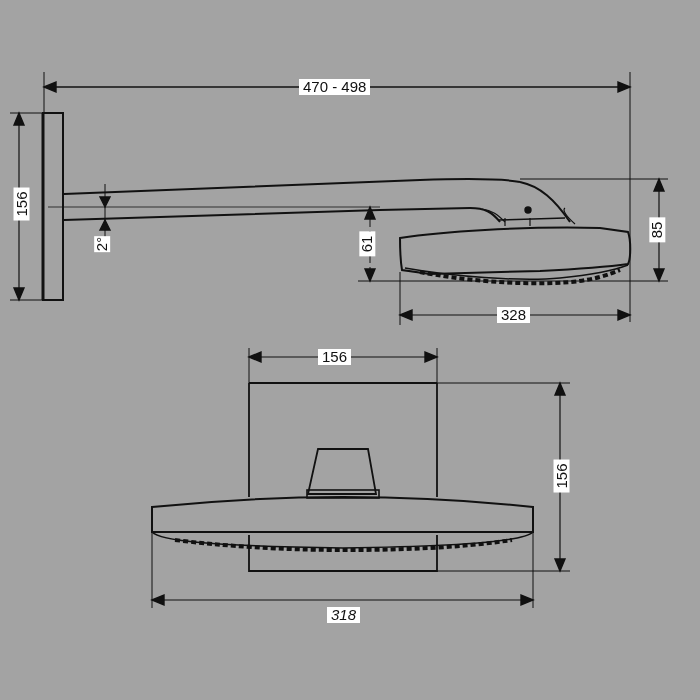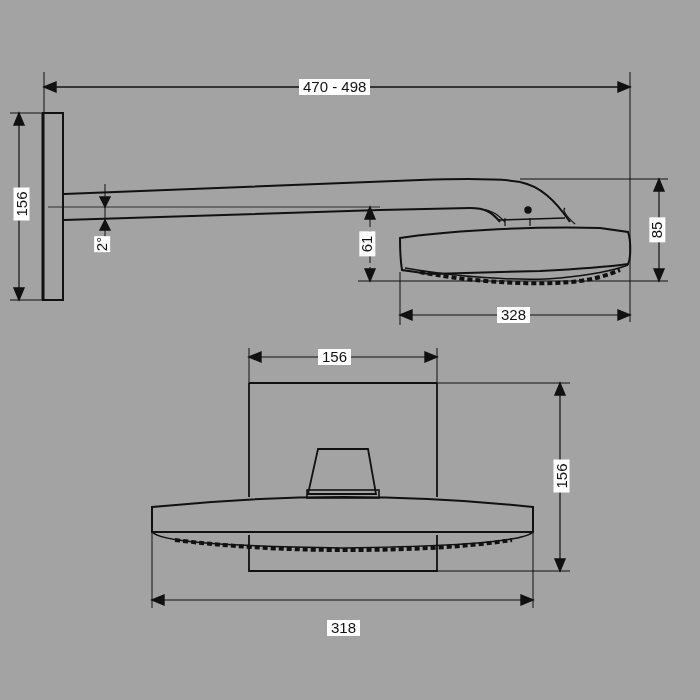--- a/index.html
+++ b/index.html
@@ -102,14 +102,14 @@
   </svg>
 
   <span class="lbl" style="left:299px;top:79px;">470 - 498</span>
   <span class="lbl rot" style="left:5px;top:196px;">156</span>
   <span class="lbl rot" style="left:94px;top:236px;padding:0 1px;">2°</span>
   <span class="lbl rot" style="left:355px;top:236px;">61</span>
   <span class="lbl rot" style="left:645px;top:222px;">85</span>
   <span class="lbl" style="left:497px;top:307px;">328</span>
   <span class="lbl" style="left:318px;top:349px;">156</span>
   <span class="lbl rot" style="left:545px;top:468px;">156</span>
-  <span class="lbl" style="left:327px;top:620px;">318</span>
+  <span class="lbl" style="left:327px;top:607px;font-style:italic;">318</span>
 </div>
 
 </body></html>

